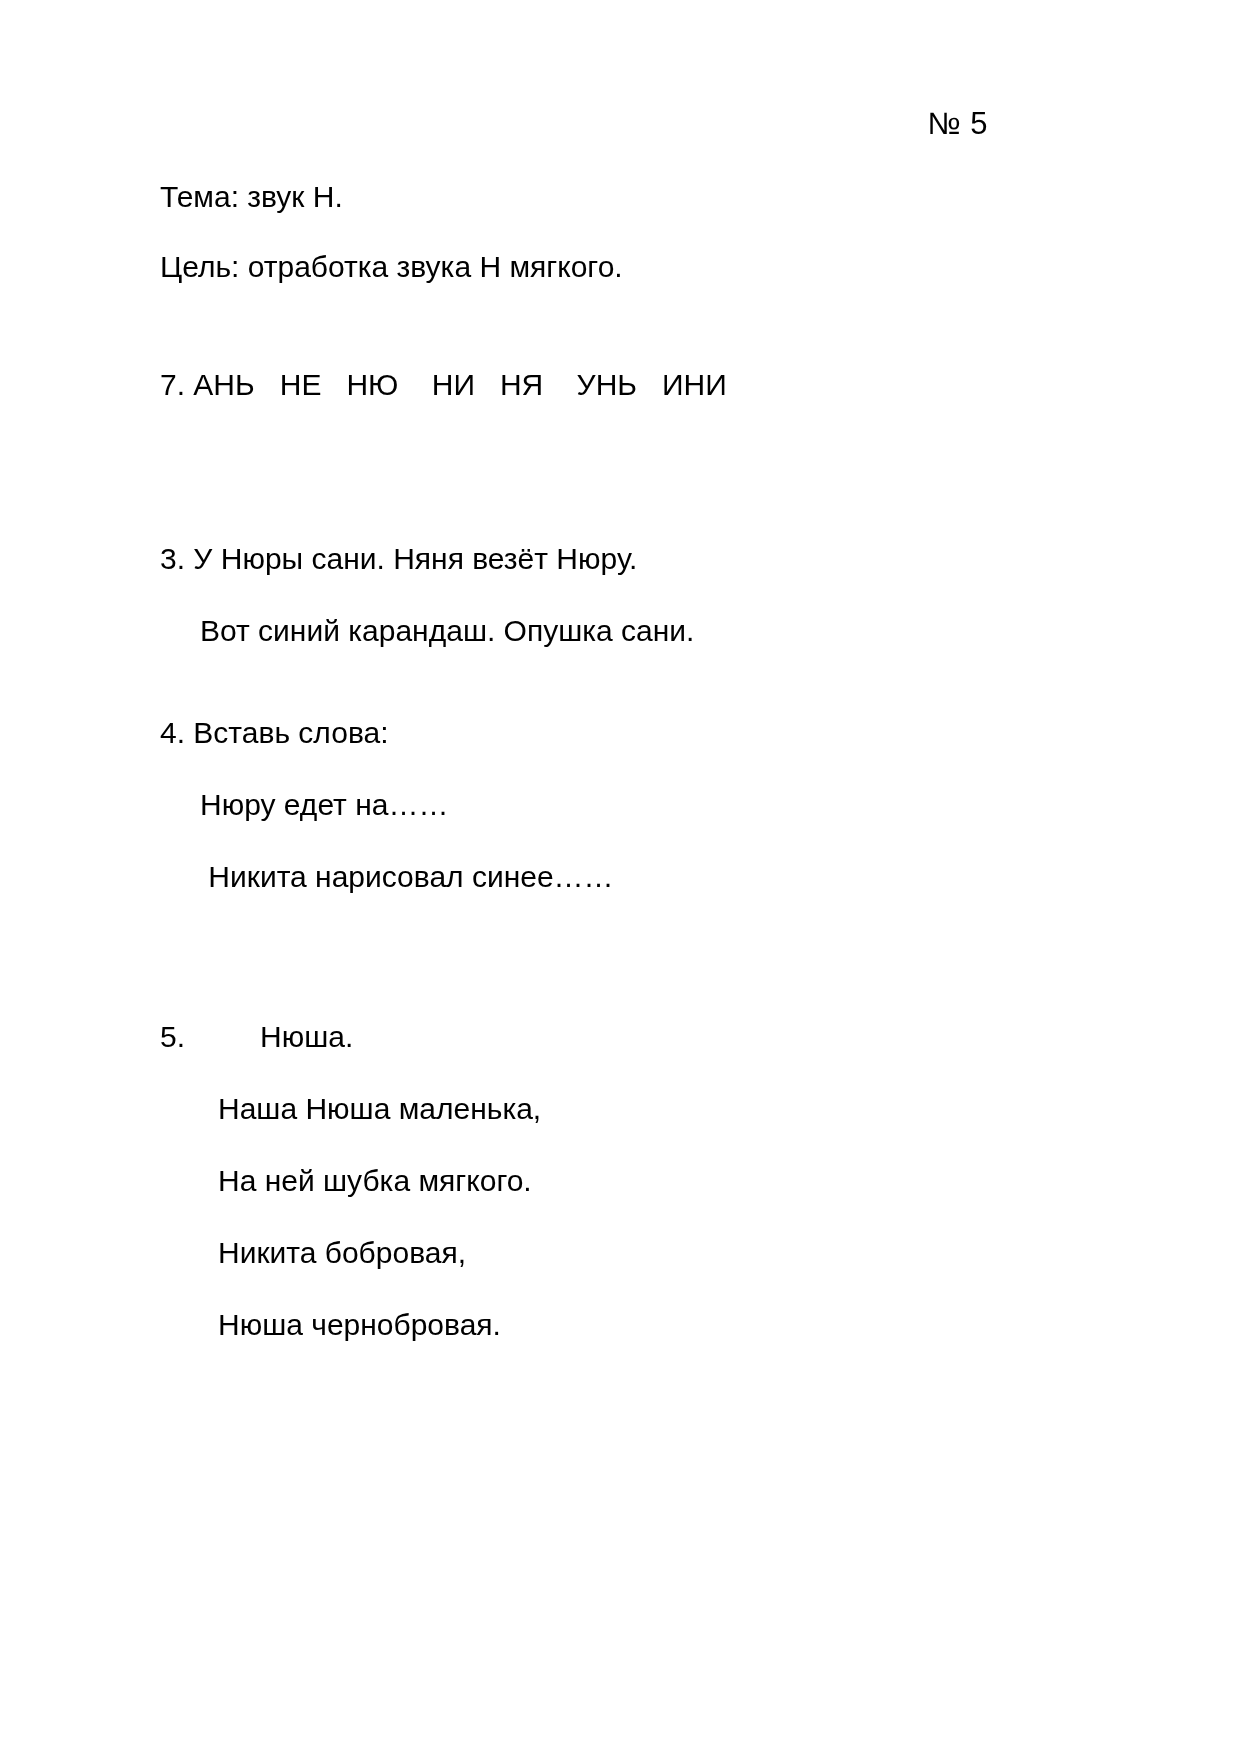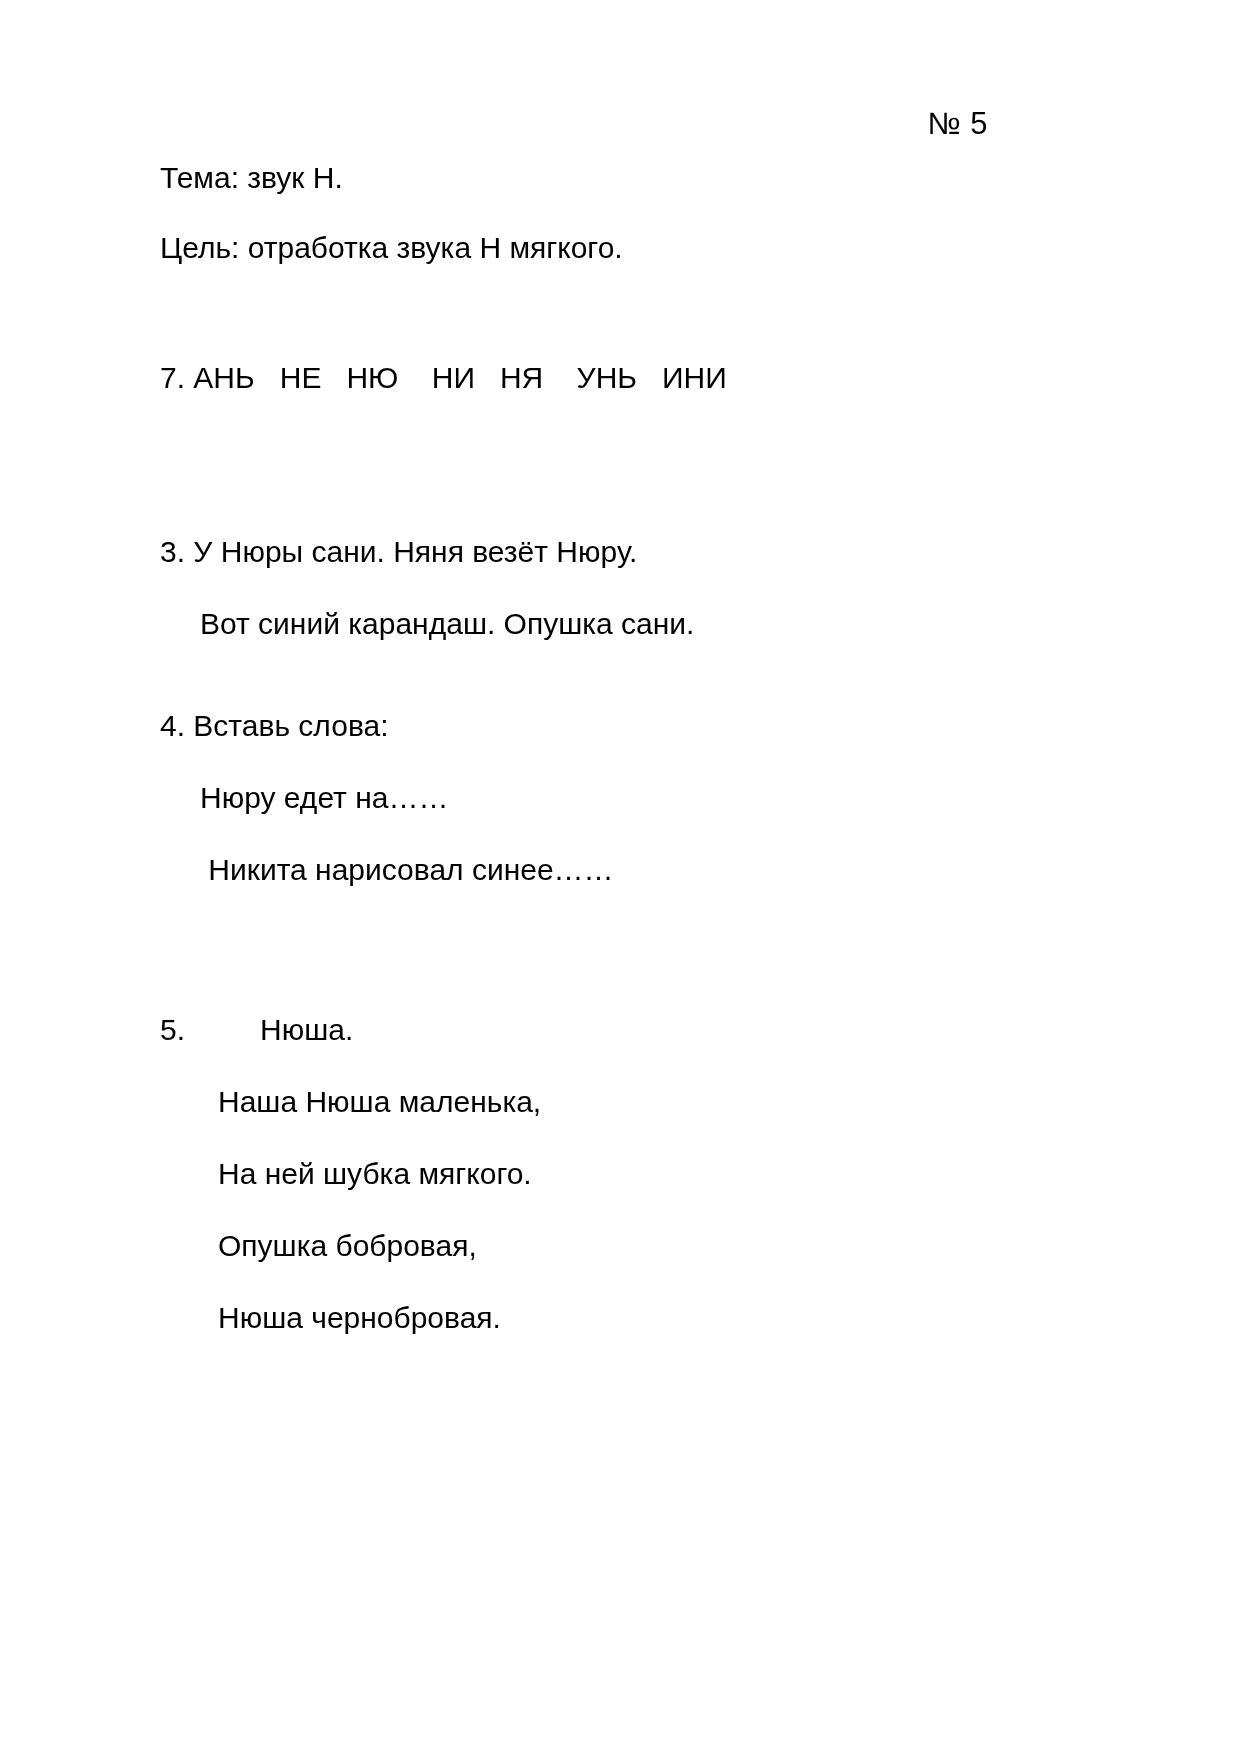--- a/index.html
+++ b/index.html
@@ -20,34 +20,34 @@
     position: absolute;
     top: 106px;
     left: 0;
     right: 252px;
     text-align: right;
     font-size: 31px;
     letter-spacing: 0.5px;
   }
   .body-block {
     position: absolute;
-    top: 163px;
+    top: 182px;
     left: 160px;
     right: 80px;
   }
   .line {
     font-size: 30px;
     line-height: 1.0;
     white-space: pre;
   }
   .head-line {
     margin-bottom: 40px;
   }
   .head-line.second {
-    margin-bottom: 12px;
+    margin-bottom: 0;
   }
   .gap-xl { height: 88px; }
   .gap-lg { height: 72px; }
   .gap-sm { height: 42px; }
   .item {
     white-space: pre;
     font-size: 30px;
     line-height: 1.0;
   }
   .sub {
@@ -118,20 +118,20 @@
     <div class="gap-sm"></div>
 
     <div class="poem-line">Наша Нюша маленька,</div>
 
     <div class="gap-sm"></div>
 
     <div class="poem-line">На ней шубка мягкого.</div>
 
     <div class="gap-sm"></div>
 
-    <div class="poem-line">Опушка бобровая,</div>
+    <div class="poem-line">Никита бобровая,</div>
 
     <div class="gap-sm"></div>
 
     <div class="poem-line">Нюша чернобровая.</div>
 
   </div>
 </div>
 
 </body></html>

